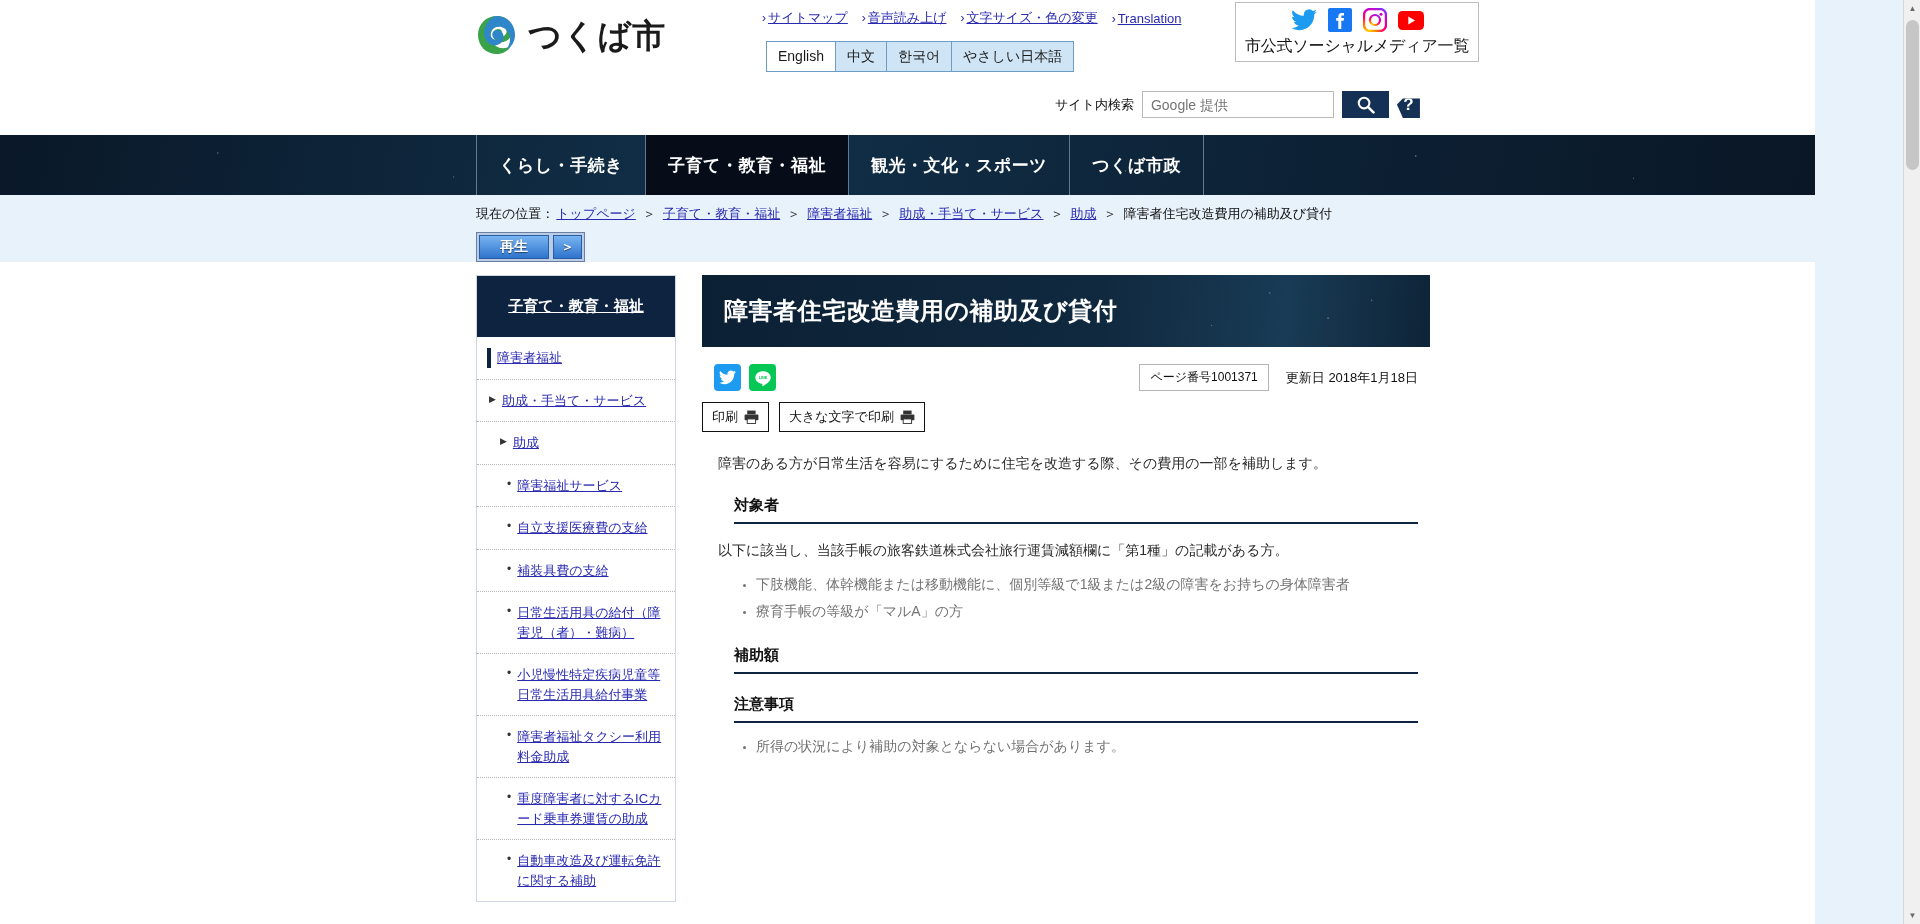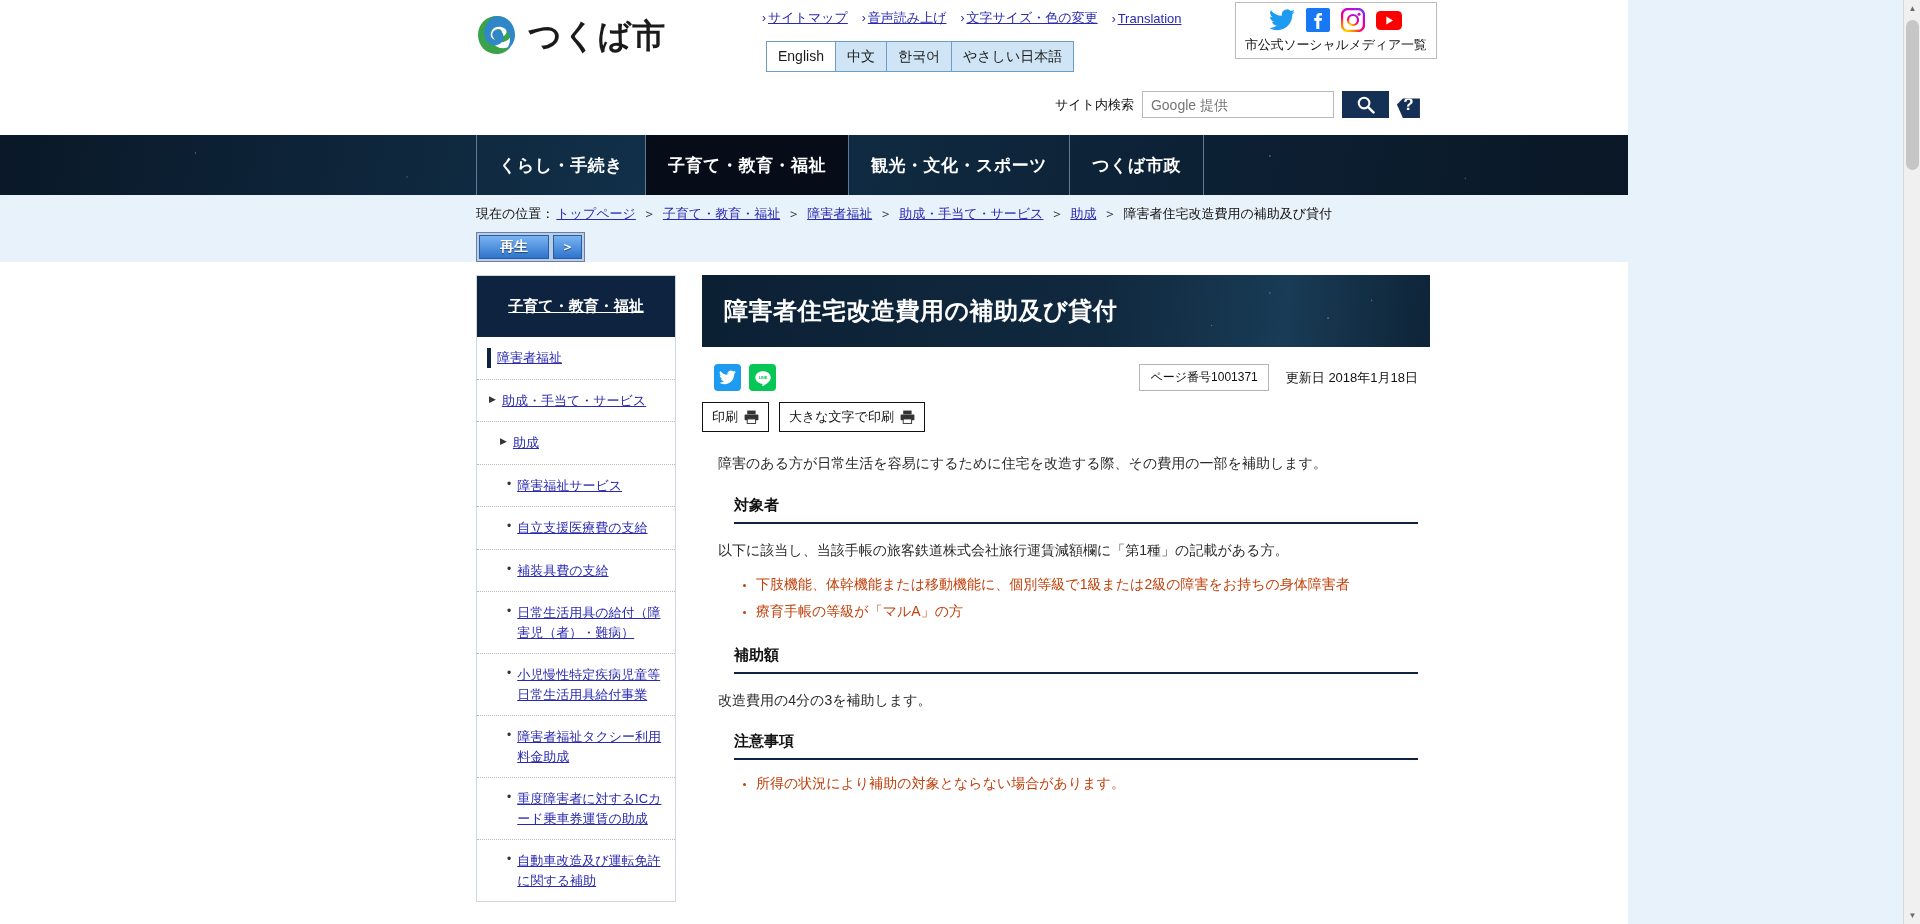--- a/index.html
+++ b/index.html
@@ -22,21 +22,21 @@
     background: #f0f0f0; display: flex; align-items: center; justify-content: center;
     font-size: 8px; color: #6a6a6a;
   }
   .scroll-arrow.up { top: 0; }
   .scroll-arrow.down { bottom: 0; }
   .scroll-thumb {
     position: absolute; left: 2px; top: 20px; width: 13px; height: 150px;
     background: #c6c6c6; border-radius: 7px;
   }
 
-  .page { width: 1628px; height: 924px; position: relative; background: #ffffff; }
+  .page { width: 1815px; height: 924px; position: relative; background: #ffffff; }
 
   
   .header {
     position: relative; width: 100%; height: 135px; background: #ffffff;
   }
   .logo-wrap {
     position: absolute; left: 476px; top: 14px;
     display: flex; align-items: center; gap: 10px;
   }
   .logo-mark { width: 42px; height: 42px; }
@@ -68,21 +68,21 @@
   .lang-btn.selected { background: #ffffff; }
 
   .social-box {
     position: absolute; left: 1235px; top: 2px;
     border: 1px solid #bdbdbd; background: #fff;
     padding: 5px 9px 4px; text-align: center;
   }
   .social-icons { display: flex; gap: 11px; align-items: center; justify-content: center; }
   .social-icons svg { display: block; }
   .social-caption {
-    font-size: 13px; color: #111; margin-top: 4px; white-space: nowrap; letter-spacing: -0.2px;
+    font-size: 16px; color: #111; margin-top: 4px; white-space: nowrap; letter-spacing: -0.2px;
   }
 
   .search-row {
     position: absolute; left: 1055px; top: 91px;
     display: flex; align-items: center; gap: 8px;
   }
   .search-label { font-size: 13px; color: #111; white-space: nowrap; }
   .search-input {
     width: 192px; height: 27px; border: 1px solid #b9b9b9; background: #fff;
     font-size: 14px; color: #8a8a8a; padding: 0 8px;
@@ -222,21 +222,21 @@
   .sec-title {
     background: #f2f3f4; border-left: 6px solid #0d2340;
     padding: 14px 16px; font-size: 18px; font-weight: bold; color: #111;
   }
   .para { font-size: 14px; color: #2b2b2b; line-height: 1.55; margin: 16px 0 0 4px; }
   .sub-title {
     font-size: 15px; font-weight: bold; color: #111;
     margin: 21px 0 0 20px; padding-bottom: 7px; border-bottom: 2px solid #0d2340;
   }
   ul.bullets { margin: 10px 0 0 0; padding-left: 42px; }
-  ul.bullets li { font-size: 14px; color: #c2410c; line-height: 1.9; }
+  ul.bullets li { font-size: 14px; color: #737373; line-height: 1.9; }
   ul.bullets li::marker { font-size: 10px; }
 </style>
 </head>
 <body>
 
 <div class="page">
 
   <div class="header">
 
     <div class="logo-wrap">
@@ -440,21 +440,20 @@
         <div class="para">障害のある方が日常生活を容易にするために住宅を改造する際、その費用の一部を補助します。</div>
 
         <div class="sub-title">対象者</div>
         <div class="para">以下に該当し、当該手帳の旅客鉄道株式会社旅行運賃減額欄に「第1種」の記載がある方。</div>
         <ul class="bullets">
           <li>下肢機能、体幹機能または移動機能に、個別等級で1級または2級の障害をお持ちの身体障害者</li>
           <li>療育手帳の等級が「マルA」の方</li>
         </ul>
 
         <div class="sub-title">補助額</div>
-        <div class="para">改造費用の4分の3を補助します。</div>
 
         <div class="sub-title">注意事項</div>
         <ul class="bullets">
           <li>所得の状況により補助の対象とならない場合があります。</li>
         </ul>
       </div>
 
     </div>
   </div>
 </div>

